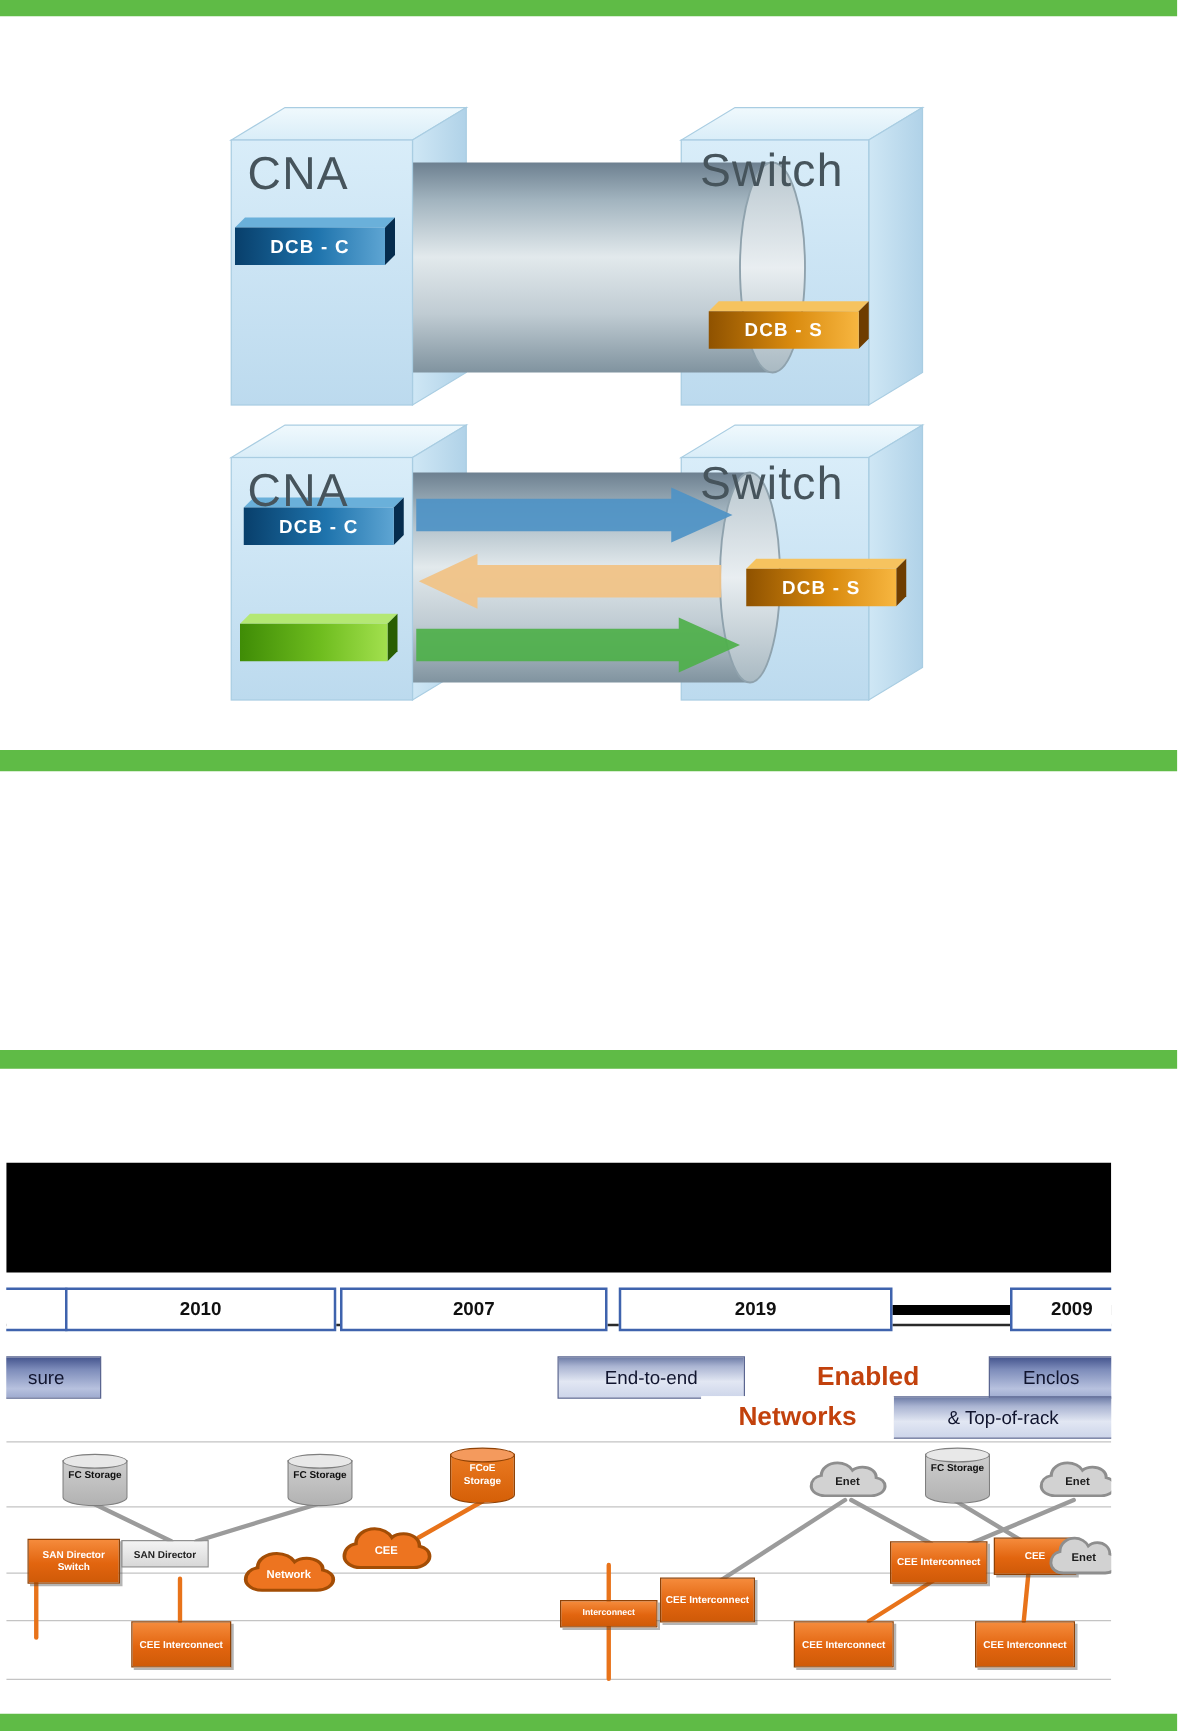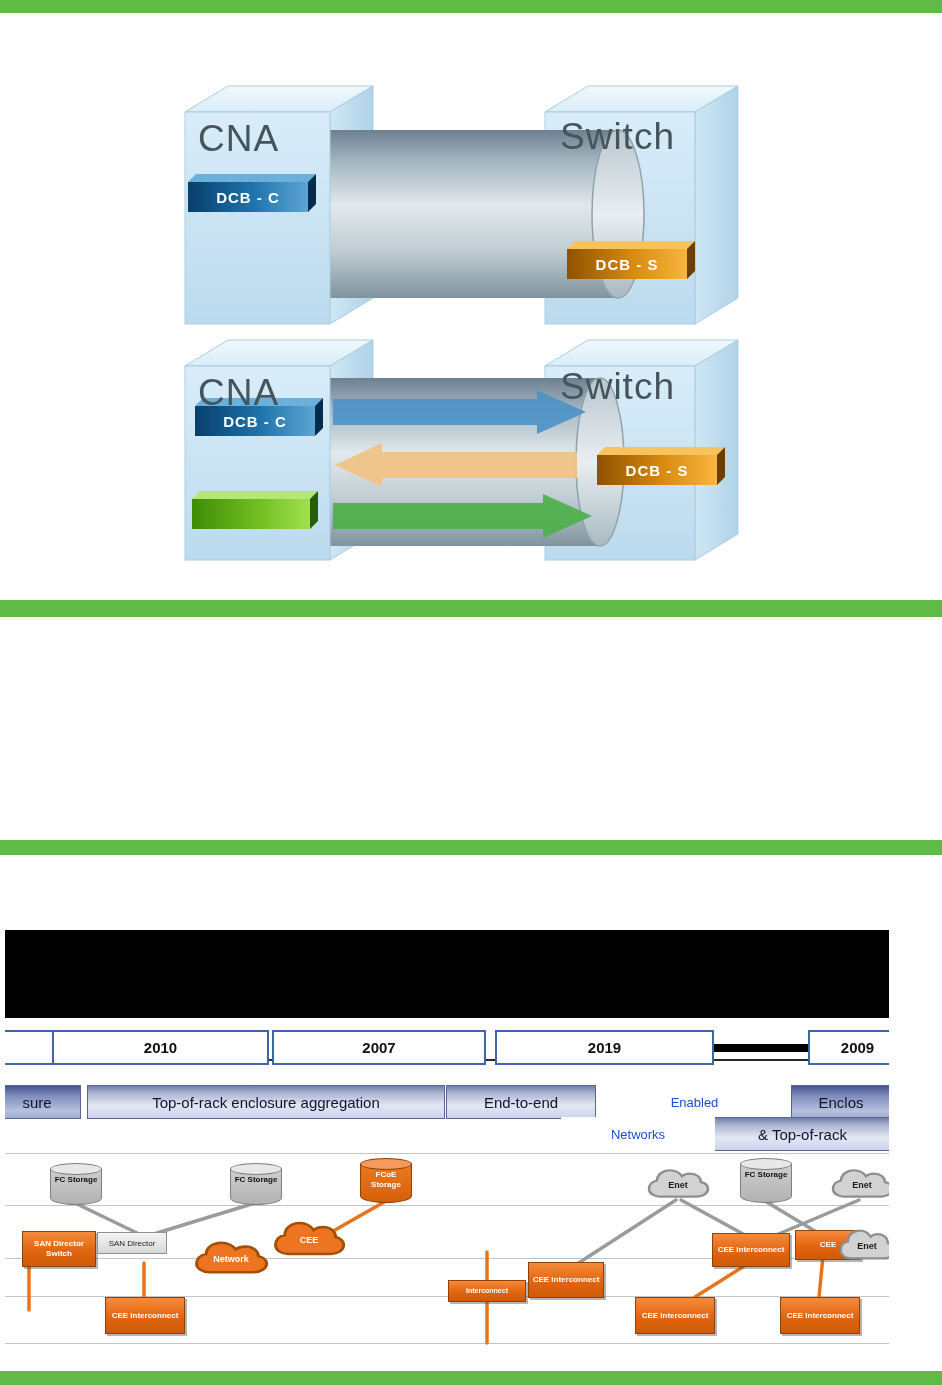--- a/index.html
+++ b/index.html
@@ -9,25 +9,25 @@
   .vec{position:absolute;left:0;top:0;}
   .fig-label{position:absolute;font-size:37px;color:#46545c;letter-spacing:1px;}
   .badge-label{position:absolute;display:flex;align-items:center;justify-content:center;color:#fff;font-weight:bold;font-size:15px;letter-spacing:1px;}
   .timeline{position:absolute;left:5px;top:930px;width:884px;height:415px;overflow:hidden;background:#fff;}
   .tl-black{position:absolute;left:0;top:0;width:884px;height:88px;background:#000;}
   .yearbox{position:absolute;top:100px;height:31px;background:#fff;border:2px solid #3f63ad;display:flex;align-items:center;justify-content:center;font-size:15px;font-weight:bold;color:#101010;z-index:3;}
   .axis-thick{position:absolute;left:695px;top:114px;width:189px;height:8px;background:#000;z-index:2;}
   .axis-thin{position:absolute;left:0;top:129px;width:884px;height:2px;background:#2a2a2a;z-index:1;}
   .band{position:absolute;height:32px;display:flex;align-items:center;justify-content:center;font-size:15px;color:#10142e;background:linear-gradient(180deg,#707ea8 0%,#aab4d2 22%,#e2e7f3 60%,#cdd5ea 100%);border:1px solid #5a6590;z-index:2;}
   .band.dark{background:linear-gradient(180deg,#46568f 0%,#7d8cba 30%,#b7c1de 78%,#9fabd0 100%);}
-  .band.white{background:#fff;border-color:#fff;font-weight:normal;color:#1d4ed8;font-size:13px;}
+  .band.white{background:#fff;border-color:#fff;font-weight:bold;color:#c2410c;font-size:21px;}
   .gridline{position:absolute;left:0;width:884px;height:1px;background:#c4c4c4;z-index:0;}
   .tl-lines{position:absolute;left:0;top:0;z-index:1;}
   .onode{position:absolute;z-index:3;background:linear-gradient(180deg,#f58b3c,#e2650f 55%,#cf5a08);border:1px solid #8f4206;box-shadow:2px 2px 0 rgba(70,70,70,.4);color:#fff;font-size:8px;font-weight:bold;line-height:1.2;display:flex;align-items:center;justify-content:center;text-align:center;padding:1px;}
-  .gnode{position:absolute;z-index:3;background:linear-gradient(180deg,#f4f4f4,#d8d8d8);border:1px solid #909090;color:#222;font-size:8px;font-weight:normal;display:flex;align-items:center;justify-content:center;text-align:center;}
+  .gnode{position:absolute;z-index:3;background:linear-gradient(180deg,#f4f4f4,#d8d8d8);border:1px solid #909090;color:#222;font-size:8px;font-weight:bold;display:flex;align-items:center;justify-content:center;text-align:center;}
   .cyl{position:absolute;z-index:3;}
   .cyl .cap{position:absolute;left:0;right:0;top:0;height:10px;border-radius:50%;z-index:2;}
   .cyl .tube{position:absolute;left:0;right:0;top:5px;bottom:0;border-radius:0 0 50% 50% / 0 0 7px 7px;}
   .cyl .lbl{position:absolute;left:0;right:0;top:12px;text-align:center;font-weight:bold;font-size:8px;line-height:1.25;z-index:3;}
   .cyl.gray .cap{background:#e8e8e8;border:1px solid #7f7f7f;}
   .cyl.gray .tube{background:linear-gradient(180deg,#cecece,#b2b2b2);border:1px solid #7f7f7f;}
   .cyl.gray .lbl{color:#101010;}
   .cyl.orange .cap{background:#f49a5d;border:1px solid #8f4206;}
   .cyl.orange .tube{background:linear-gradient(180deg,#ea7a22,#d55f07);border:1px solid #8f4206;}
   .cyl.orange .lbl{color:#fff;}
@@ -146,21 +146,20 @@
 
     <div class="axis-thick"></div>
     <div class="axis-thin"></div>
     <div class="yearbox" style="left:-30px;width:75px"></div>
     <div class="yearbox" style="left:47px;width:213px">2010</div>
     <div class="yearbox" style="left:267px;width:210px">2007</div>
     <div class="yearbox" style="left:490px;width:215px">2019</div>
     <div class="yearbox" style="left:803px;width:95px">2009</div>
 
     <div class="band dark" style="left:-12px;top:155px;width:86px">sure</div>
-    <div class="band" style="left:82px;top:155px;width:356px">Top-of-rack enclosure aggregation</div>
     <div class="band" style="left:441px;top:155px;width:148px">End-to-end</div>
     <div class="band white" style="left:592px;top:155px;width:193px">Enabled</div>
     <div class="band dark" style="left:786px;top:155px;width:98px">Enclos</div>
     <div class="band" style="left:709px;top:187px;width:175px">&amp; Top-of-rack</div>
     <div class="band white" style="left:556px;top:187px;width:152px">Networks</div>
 
     <div class="gridline" style="top:223px"></div>
     <div class="gridline" style="top:275px"></div>
     <div class="gridline" style="top:328px"></div>
     <div class="gridline" style="top:366px"></div>

